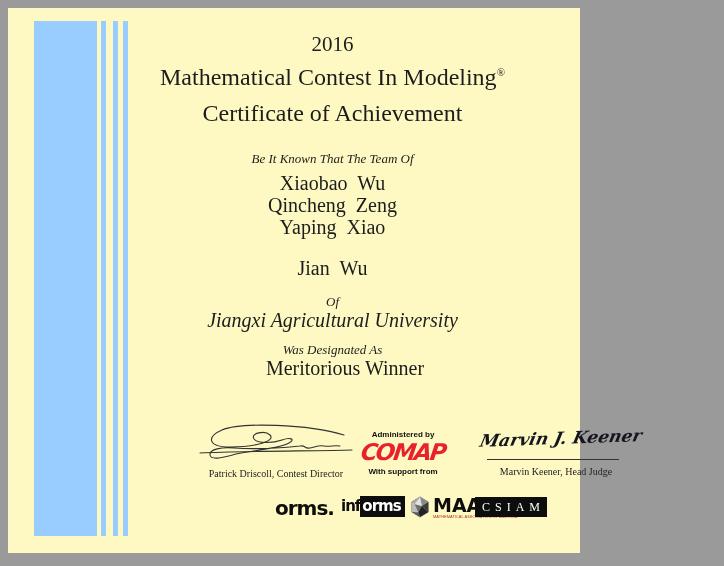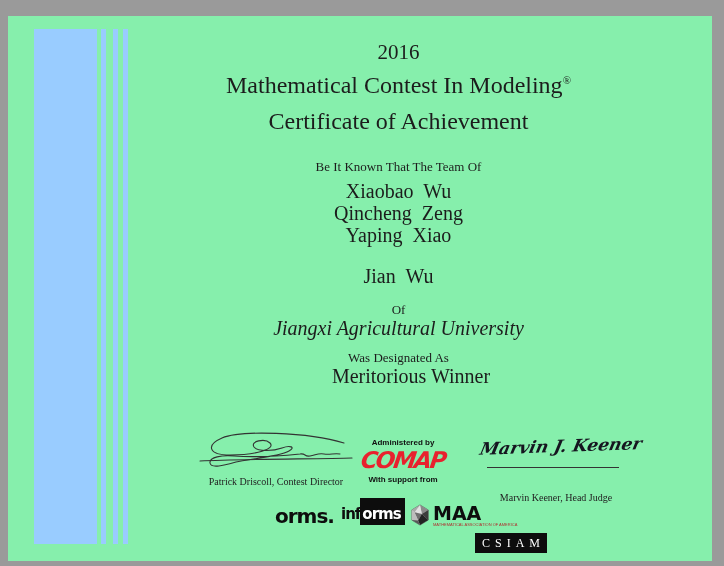--- a/index.html
+++ b/index.html
@@ -2,39 +2,39 @@
 <html><head>
 <meta charset="utf-8">
 <style>
   html,body{margin:0;padding:0;}
   body{
     width:724px;height:566px;position:relative;overflow:hidden;
     background:#9a9a9a;
     font-family:"Liberation Serif", serif;
   }
   .cert{
-    position:absolute;left:8px;top:16px;width:704px;height:545px;
-    background:#86efac;
+    position:absolute;left:8px;top:8px;width:572px;height:545px;
+    background:#fef9c3;
   }
   
   .stripe{position:absolute;background:#99ccff;top:13px;height:515px;}
   .stripe-wide{left:26px;width:63px;}
   .stripe-t1{left:93px;width:5px;}
   .stripe-t2{left:105px;width:5px;}
   .stripe-t3{left:115px;width:5px;}
 
   
   .line{
     position:absolute;left:120px;right:43px;text-align:center;
     color:#1c1c1c;line-height:1.1;
   }
   .f24{font-size:24px;}
   .f21{font-size:21px;}
   .f20{font-size:20px;}
-  .f13{font-size:13px;}
+  .f13{font-size:13px;font-style:italic;}
   .pre{white-space:pre;}
   .reg{font-size:11px;vertical-align:super;line-height:0;}
 
   
   .sigblock{position:absolute;text-align:center;}
   .sig-caption{font-size:10px;color:#222;font-family:"Liberation Serif",serif;}
   .sig-line{position:absolute;height:1px;background:#333;}
   .admin-label{font-size:8px;font-weight:bold;font-family:"Liberation Sans",sans-serif;color:#111;}
   .comap-text{
     font-size:23px;font-weight:bold;font-style:italic;
@@ -48,21 +48,21 @@
   }
 
   
   .logo{position:absolute;white-space:nowrap;}
   .siam-text{
     font-family:"DejaVu Sans",sans-serif;font-weight:bold;font-size:20px;
     letter-spacing:-1px;color:#0d0d0d;line-height:1;
   }
   .informs{font-family:"DejaVu Sans",sans-serif;font-weight:bold;font-size:15px;line-height:1;}
   .informs .inf{color:#0d0d0d;letter-spacing:-1px;}
-  .informs .orms{background:#0d0d0d;color:#ffffff;padding:7px 4px 2px 2px;letter-spacing:-1px;margin-top:24px;}
+  .informs .orms{background:#0d0d0d;color:#ffffff;padding:1px 4px 2px 2px;letter-spacing:-1px;margin-top:24px;}
   .maa-wrap{display:flex;align-items:flex-start;gap:2px;}
   .maa-text{font-family:"DejaVu Sans",sans-serif;font-weight:bold;font-size:19px;line-height:1;color:#0d0d0d;}
   .maa-caption{font-size:4px;color:#b03030;font-family:"Liberation Sans",sans-serif;letter-spacing:0;line-height:1;}
   .csiam-box{
     background:#0d0d0d;color:#ffffff;font-family:"Liberation Serif",serif;
     font-size:12px;letter-spacing:5px;padding:3px 2px 3px 7px;line-height:1;
   }
 </style>
 </head>
 <body>
@@ -105,21 +105,21 @@
       <span class="comap-text">COMAP</span>
     </div>
     <div class="admin-label" style="margin-top:3px;">With support from</div>
   </div>
 
   <div class="sigblock" style="left:473px;top:420px;width:150px;">
     <div style="height:28px;">
       <span class="keener-script">Marvin J. Keener</span>
     </div>
     <div class="sig-line" style="left:6px;top:31px;width:132px;"></div>
-    <div class="sig-caption" style="margin-top:28px;">Marvin Keener, Head Judge</div>
+    <div class="sig-caption" style="margin-top:10px;">Marvin Keener, Head Judge</div>
   </div>
 
   <div class="logo" style="left:267px;top:490px;">
     <span class="siam-text">orms.</span>
   </div>
 
   <div class="logo informs" style="left:333px;top:491px;">
     <span class="inf">inf</span><span class="orms">orms</span>
   </div>
 
@@ -134,17 +134,17 @@
       <polygon points="14,11 21,17.5 12,23 10,18" fill="#232323"></polygon>
       <polygon points="3,6.5 6,9 10,18 3,17.5" fill="#bdbdbd"></polygon>
       <polygon points="3,17.5 10,18 12,23" fill="#565656"></polygon>
     </svg>
     <div>
       <div class="maa-text">MAA</div>
       <div class="maa-caption">MATHEMATICAL ASSOCIATION OF AMERICA</div>
     </div>
   </div>
 
-  <div class="logo" style="left:467px;top:489px;margin-top:28px;">
+  <div class="logo" style="left:467px;top:489px;">
     <span class="csiam-box">CSIAM</span>
   </div>
 
 </div>
 
 </body></html>

